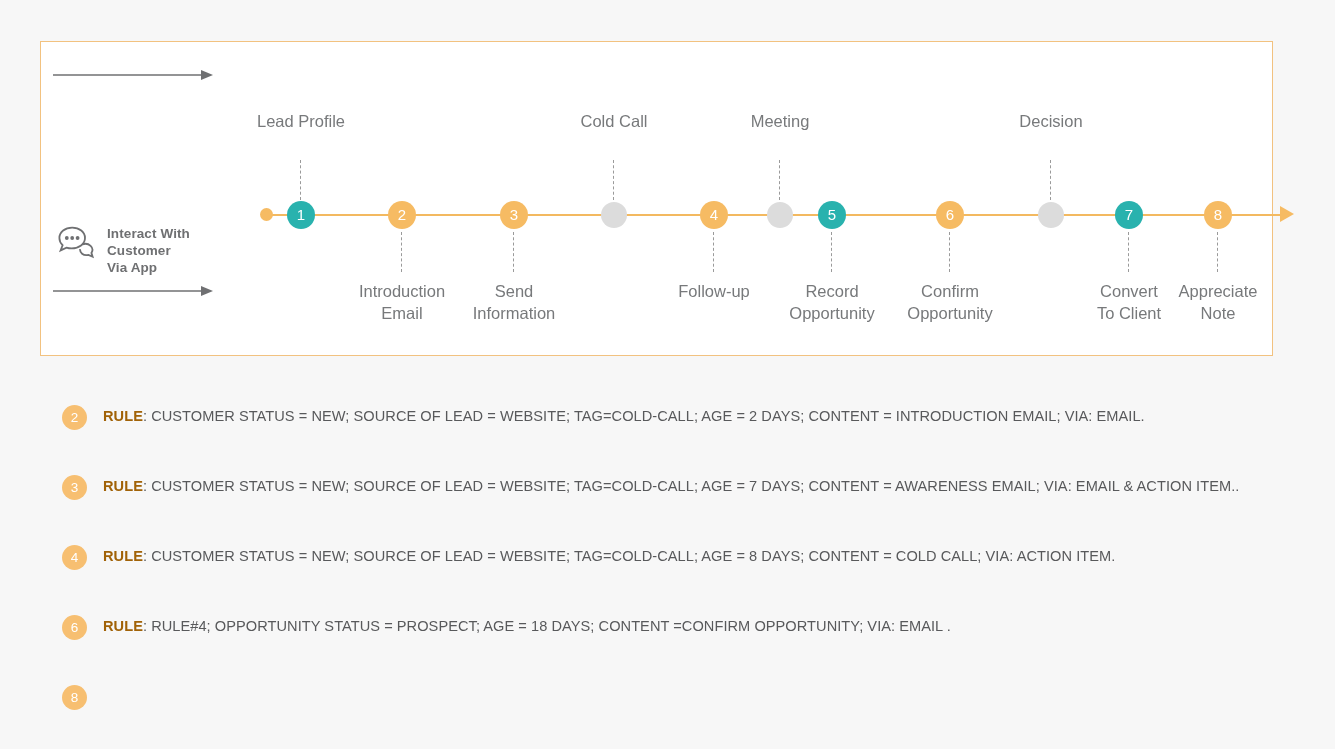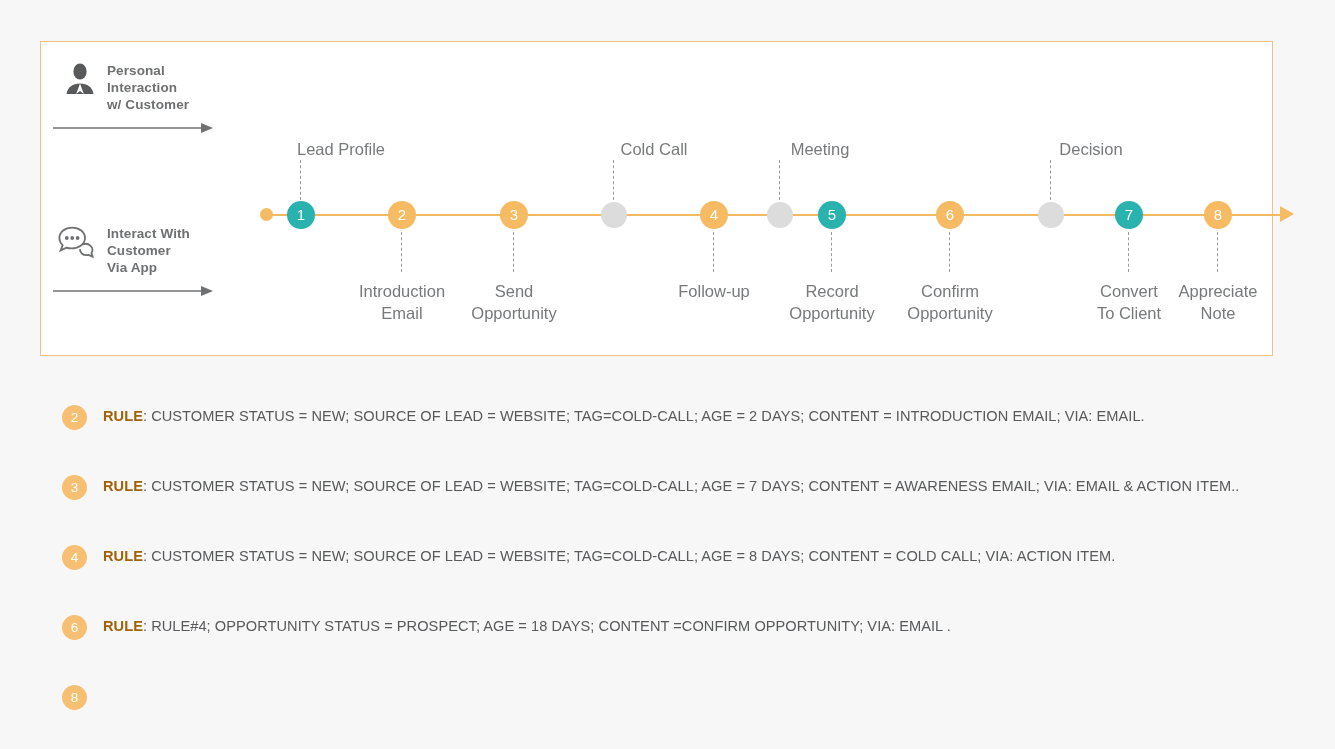--- a/index.html
+++ b/index.html
@@ -132,21 +132,21 @@
   
   .node-label {
     position: absolute;
     text-align: center;
     color: #77797b;
     font-size: 16.5px;
     line-height: 22px;
     white-space: pre-line;
     font-family: "Liberation Sans", sans-serif;
   }
-  .node-label.above { top: 96px; transform: translateX(-50%); margin-left: 40px; }
+  .node-label.above { top: 68px; transform: translateX(-50%); }
   .node-label.below { top: 238px; transform: translateX(-50%); }
 
   
   #rules {
     position: absolute;
     left: 62px;
     top: 405px;
     width: 1240px;
   }
   .rule-row {
@@ -181,32 +181,20 @@
   }
 </style>
 </head>
 <body>
 
 <div id="page">
 
   <div id="timeline-panel">
 
     <div class="legend" id="legend-personal">
-      <div class="legend-row">
-        <div class="legend-icon">
-          <svg width="34" height="34" viewBox="0 0 34 34" aria-hidden="true">
-            <ellipse cx="17" cy="9.5" rx="6.6" ry="8" fill="#58595b"></ellipse>
-            <path d="M3.5 32 C4.6 25 9.6 21.5 17 21.5 C24.4 21.5 29.4 25 30.5 32 Z" fill="#58595b"></path>
-            <path d="M17 21.5 L13.2 32 L17 29 L20.8 32 Z" fill="#ffffff"></path>
-          </svg>
-        </div>
-        <div class="legend-text">Personal
-Interaction
-w/ Customer</div>
-      </div>
       <svg class="legend-arrow" viewBox="0 0 160 14">
         <line x1="0" y1="7" x2="148" y2="7" stroke="#6f7072" stroke-width="1.6"></line>
         <polygon points="148,2 160,7 148,12" fill="#6f7072"></polygon>
       </svg>
     </div>
 
     <div class="legend" id="legend-app">
       <div class="legend-row">
         <div class="legend-icon">
           <svg width="44" height="34" viewBox="0 0 44 34" aria-hidden="true">
@@ -236,21 +224,21 @@
     <div class="node-label above" style="left:260px">Lead Profile</div>
 
     <div class="node orange" style="left:361px">2</div>
     <div class="connector down" style="left:361px"></div>
     <div class="node-label below" style="left:361px">Introduction
 Email</div>
 
     <div class="node orange" style="left:473px">3</div>
     <div class="connector down" style="left:473px"></div>
     <div class="node-label below" style="left:473px">Send
-Opportunity</div>
+Information</div>
 
     <div class="node gray" style="left:573px"></div>
     <div class="connector up" style="left:573px"></div>
     <div class="node-label above" style="left:573px">Cold Call</div>
 
     <div class="node orange" style="left:673px">4</div>
     <div class="connector down" style="left:673px"></div>
     <div class="node-label below" style="left:673px">Follow-up</div>
 
     <div class="node gray" style="left:739px"></div>

